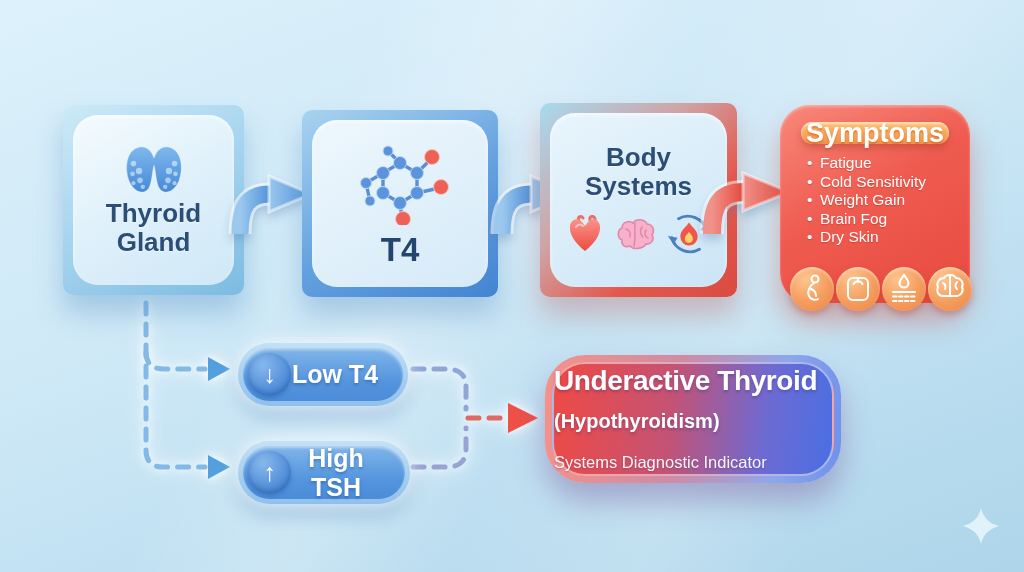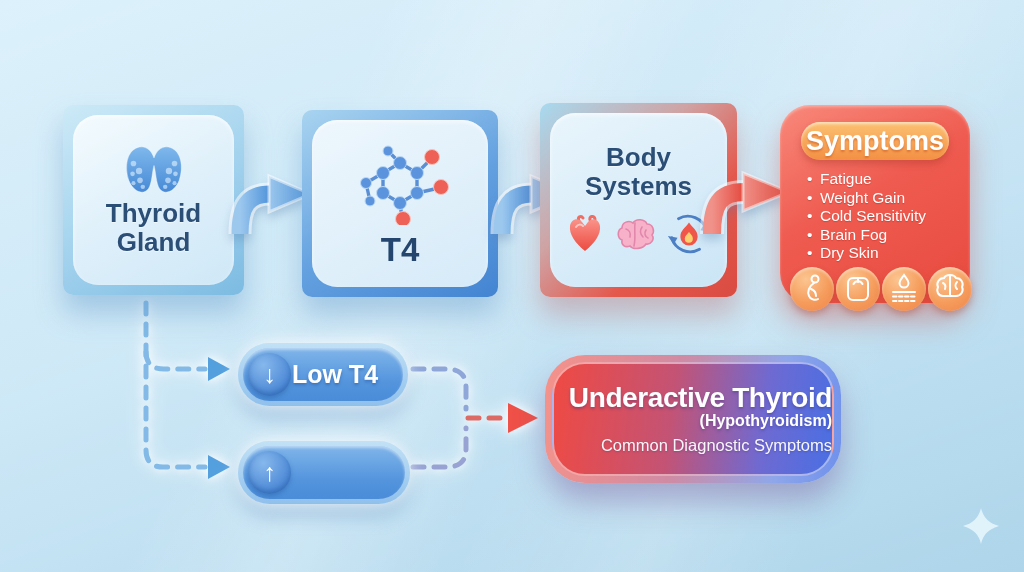--- a/index.html
+++ b/index.html
@@ -36,21 +36,21 @@
   
   .flow-arrow{position:absolute;filter:drop-shadow(0 6px 5px rgba(90,130,175,.35));}
   .a1{left:224px;top:156px;}
   .a2{left:486px;top:156px;}
   .a3{left:694px;top:150px;}
   
   .symptoms{position:absolute;left:780px;top:105px;width:190px;height:198px;border-radius:30px;
        background:linear-gradient(150deg,#f8897b 0%,#ef5b50 45%,#e84a3f 100%);
        box-shadow:0 18px 28px rgba(205,105,100,.5),inset 0 2px 3px rgba(255,255,255,.35);
        box-sizing:border-box;padding-top:17px;}
-  .symptoms-header{width:148px;height:38px;margin:0 auto;border-radius:20px;
+  .symptoms-header{width:148px;height:22px;margin:0 auto;border-radius:20px;
        background:linear-gradient(180deg,#fcc172 0%,#f39044 100%);
        box-shadow:0 4px 7px rgba(170,55,40,.4),inset 0 2px 3px rgba(255,255,255,.55);
        display:flex;align-items:center;justify-content:center;
        font-size:27px;font-weight:bold;color:#fff;text-shadow:0 2px 2px rgba(200,90,35,.55);}
   .symptoms-list{list-style:none;margin:10px 0 0 0;padding:0 0 0 27px;}
   .symptoms-list li{position:relative;color:#fff;font-size:15.5px;font-weight:normal;
        line-height:18.5px;padding-left:13px;text-shadow:0 1px 1px rgba(160,40,30,.4);}
   .symptoms-list li::before{content:"•";position:absolute;left:0;top:0;}
   .symptom-icons{position:absolute;left:0;right:-12px;bottom:-8px;display:flex;
        justify-content:center;gap:2px;}
@@ -76,24 +76,24 @@
   .pill-high{left:238px;top:441px;width:172px;height:63px;}
   
   .diag{position:absolute;left:545px;top:355px;width:296px;height:128px;border-radius:40px;
        padding:7px;box-sizing:border-box;
        background:linear-gradient(97deg,#f5928a 0%,#cf8ba4 45%,#8troke 0,#8fa7ea 75%,#7e9bee 100%);
        background:linear-gradient(97deg,#f5928a 0%,#cf8ba4 45%,#8fa7ea 78%,#6f90ec 100%);
        box-shadow:0 18px 30px rgba(125,95,160,.45);}
   .diag-inner{width:100%;height:100%;border-radius:33px;
        background:linear-gradient(97deg,#ef4a43 0%,#c45374 42%,#6e6ad2 75%,#4a6fe3 100%);
        border:2px solid rgba(255,255,255,.5);box-sizing:border-box;
-       display:flex;flex-direction:column;align-items:flex-end;justify-content:center;}
+       display:flex;flex-direction:column;align-items:flex-start;justify-content:center;gap:14px;}
   .diag-title{color:#fff;font-size:28px;font-weight:bold;line-height:1.05;letter-spacing:-.4px;
        text-shadow:0 2px 3px rgba(60,45,120,.4);}
-  .diag-sub{color:#fff;font-size:16px;font-weight:bold;line-height:1.15;
+  .diag-sub{color:#fff;font-size:20px;font-weight:bold;line-height:1.15;
        text-shadow:0 2px 3px rgba(60,45,120,.4);}
   .diag-note{color:rgba(255,255,255,.95);font-size:16.5px;font-weight:500;margin-top:6px;
        text-shadow:0 1px 2px rgba(60,45,120,.35);}
   
   .connectors{position:absolute;left:0;top:0;pointer-events:none;
        filter:drop-shadow(0 0 4px rgba(255,255,255,.95)) drop-shadow(0 0 9px rgba(255,255,255,.7));}
   .sparkle{position:absolute;left:962px;top:507px;}
 </style>
 </head>
 <body>
@@ -238,22 +238,22 @@
       </defs>
     <path d="M18,84 C18,54 26,42 50,42" fill="none" stroke="rgba(255,255,255,.5)" stroke-width="24" stroke-linecap="round"></path>
     <path d="M18,84 C18,54 26,42 50,42" fill="none" stroke="url(#ag3)" stroke-width="18" stroke-linecap="round"></path>
     <polygon points="49,23 95,42 49,61" fill="url(#ag3)" stroke="rgba(255,255,255,.5)" stroke-width="3"></polygon>
   </svg>
 
   <div class="symptoms">
     <div class="symptoms-header">Symptoms</div>
     <ul class="symptoms-list">
       <li>Fatigue</li>
+      <li>Cold Sensitivity</li>
       <li>Weight Gain</li>
-      <li>Cold Sensitivity</li>
       <li>Brain Fog</li>
       <li>Dry Skin</li>
     </ul>
     <div class="symptom-icons">
       <div class="sicon">
         <svg width="44" height="44" viewBox="0 0 44 44" fill="none" stroke="#fff" stroke-width="2" stroke-linecap="round">
           <circle cx="25" cy="12" r="3.5"></circle>
           <path d="M24,16 C19,19 17,25 19,29 C20,32 25,34 28,32"></path>
           <path d="M21,22 C24,23 26,26 26,29"></path>
         </svg>
@@ -284,28 +284,29 @@
 
   <div class="pill pill-low">
     <div class="pill-inner">
       <div class="pill-circle">↓</div>
       <div class="pill-label">Low T4</div>
     </div>
   </div>
   <div class="pill pill-high">
     <div class="pill-inner">
       <div class="pill-circle">↑</div>
+      <div class="pill-label">High TSH</div>
     </div>
   </div>
 
   <div class="diag">
     <div class="diag-inner">
       <div class="diag-title">Underactive Thyroid</div>
       <div class="diag-sub">(Hypothyroidism)</div>
-      <div class="diag-note">Common Diagnostic Symptoms</div>
+      <div class="diag-note">Systems Diagnostic Indicator</div>
     </div>
   </div>
 
   <svg class="sparkle" width="38" height="38" viewBox="0 0 38 38">
     <path d="M19,1 Q22,15 37,19 Q22,23 19,37 Q16,23 1,19 Q16,15 19,1 Z" fill="#e3f4fc" opacity="0.95"></path>
   </svg>
 
 </div>
 
 </body></html>

